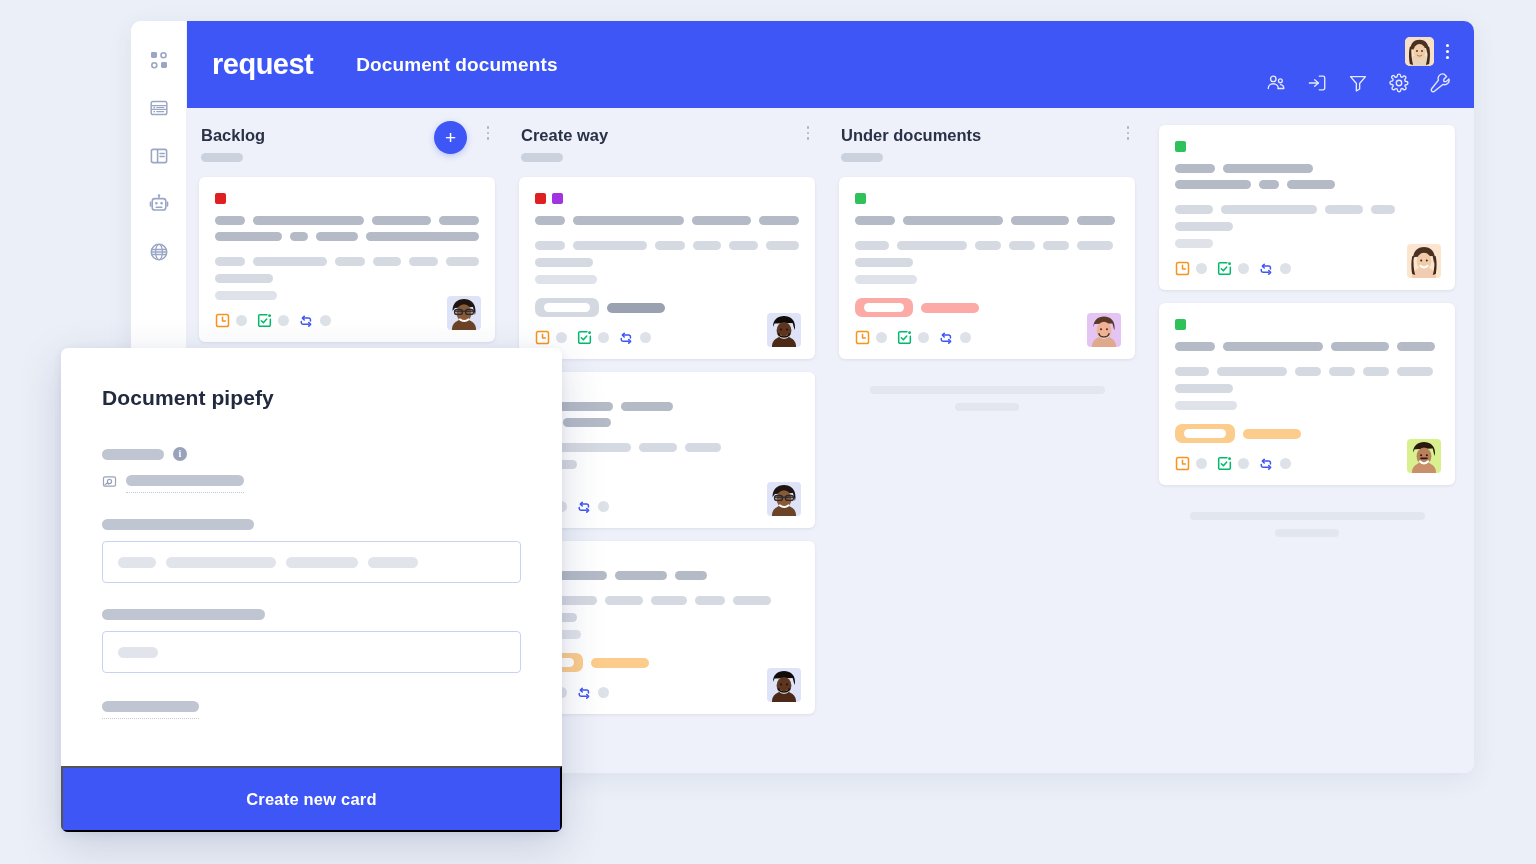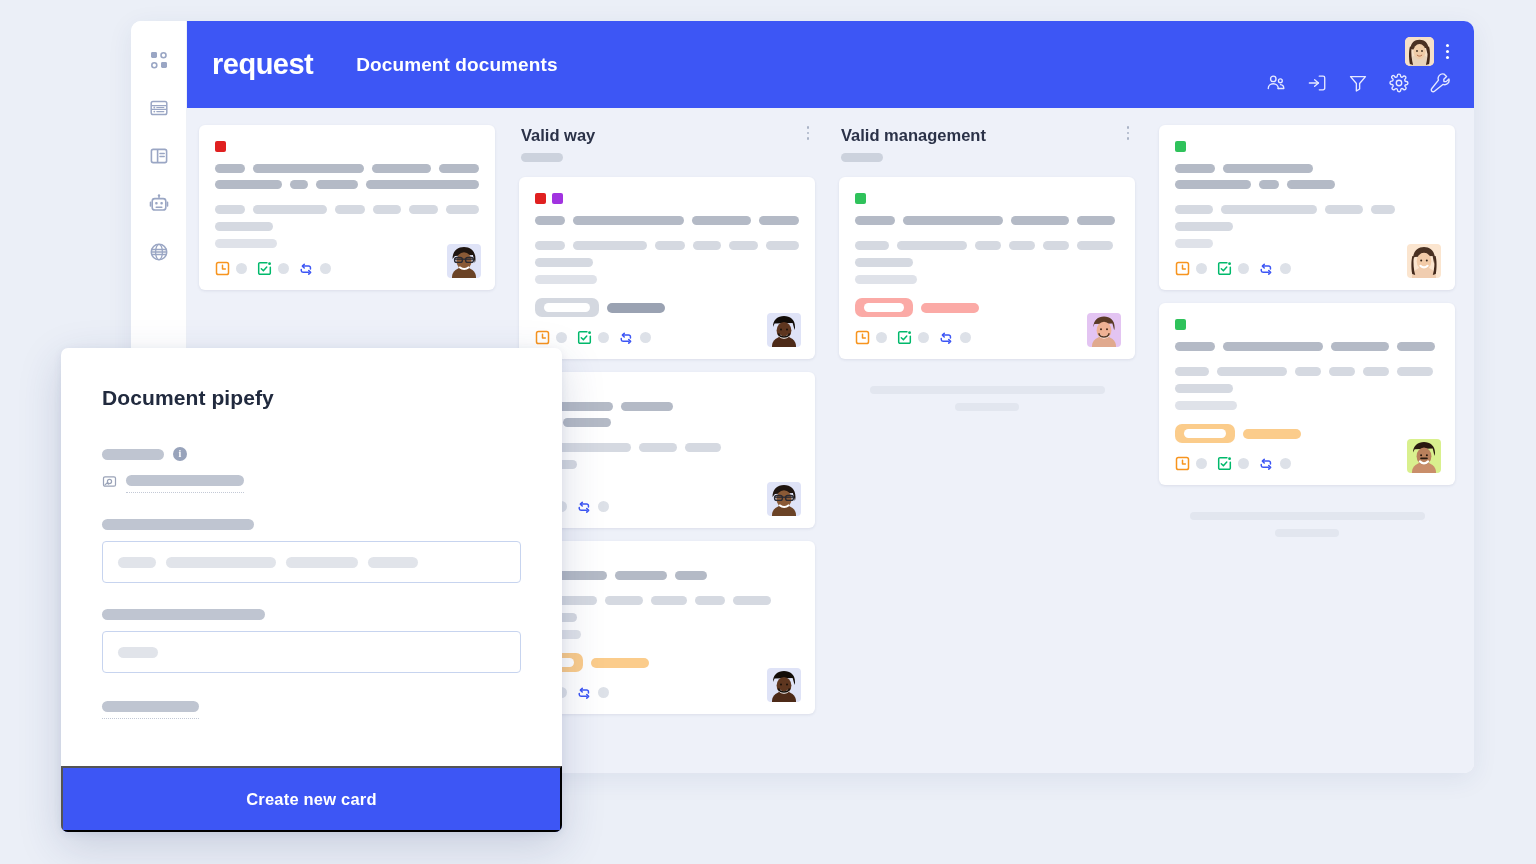--- a/index.html
+++ b/index.html
@@ -339,20 +339,32 @@
               <path d="M18.2 3.9l-3 3 .1 2.5 2.5.1 3-3a5 5 0 01-6.6 6.1L4.9 20a2 2 0 01-2.9-2.9l7.3-9.3a5 5 0 016.1-6.6z"></path>
             </svg>
           </span>
         </div>
       </div>
     </header>
 
     <section class="board">
 
       <div class="column">
+        <div class="col-head">
+          <div class="col-titlewrap">
+            <div class="col-title">Backlog</div>
+            <div class="col-sub"></div>
+          </div>
+          <button class="add-btn">+</button>
+          <span class="col-kebab">
+              <i></i>
+              <i></i>
+              <i></i>
+            </span>
+        </div>
         <div class="col-body">
 
           <article class="card">
             <div class="tags">
               <span class="tag" style="background:#e02020"></span>
             </div>
             <div class="block-a">
               <div class="sk-row">
                 <span class="sk dark" style="width:40px"></span>
                   <span class="sk dark" style="width:145px"></span>
@@ -419,21 +431,21 @@
                 <path d="M13 23.5c2.4 2 6 2 8.4 0" stroke="#fff" stroke-width="2.2" fill="none" stroke-linecap="round"></path>
               </svg>
             </div>
           </article>
         </div>
       </div>
 
       <div class="column">
         <div class="col-head">
           <div class="col-titlewrap">
-            <div class="col-title">Valid way</div>
+            <div class="col-title">Create way</div>
             <div class="col-sub"></div>
           </div>
           <span class="col-kebab">
               <i></i>
               <i></i>
               <i></i>
             </span>
         </div>
         <div class="col-body">
 
@@ -627,21 +639,21 @@
               </svg>
             </div>
           </article>
 
         </div>
       </div>
 
       <div class="column">
         <div class="col-head">
           <div class="col-titlewrap">
-            <div class="col-title">Valid management</div>
+            <div class="col-title">Under documents</div>
             <div class="col-sub"></div>
           </div>
           <span class="col-kebab">
               <i></i>
               <i></i>
               <i></i>
             </span>
         </div>
         <div class="col-body">
           <article class="card">

